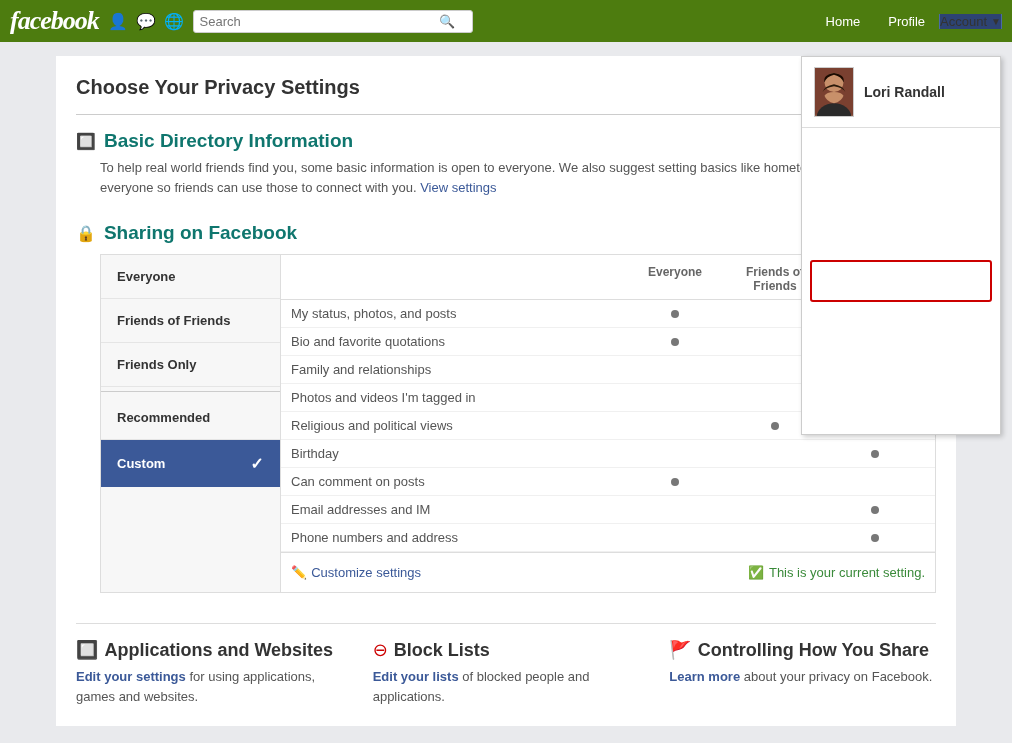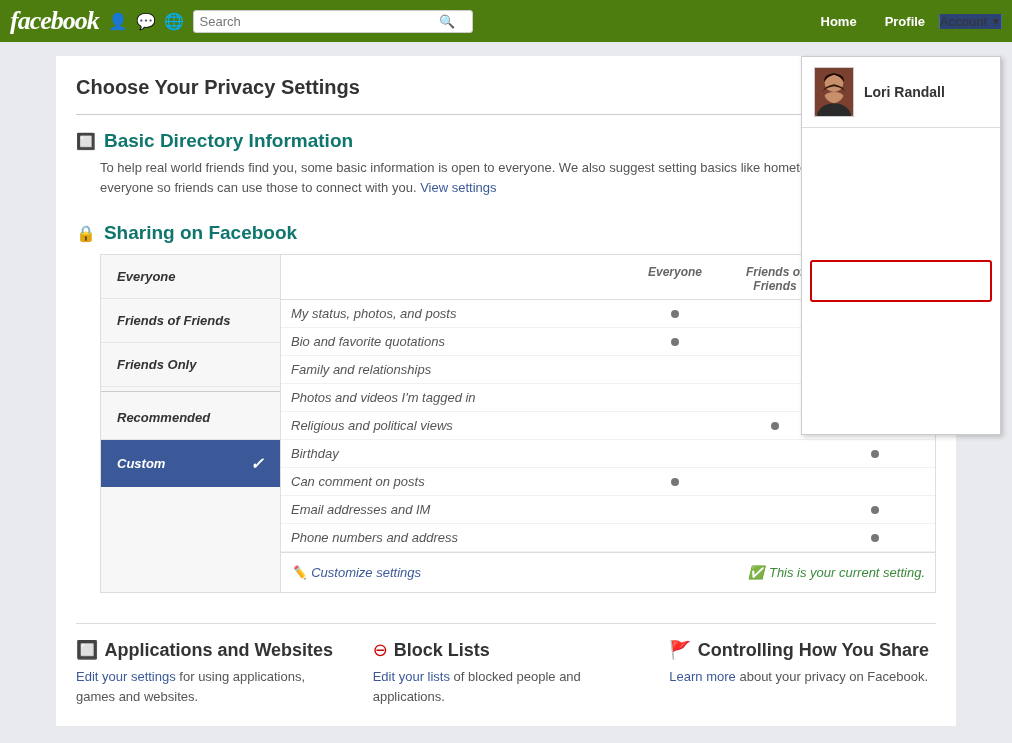--- a/index.html
+++ b/index.html
@@ -61,21 +61,21 @@
     #topnav .nav-right {
       margin-left: auto;
       display: flex;
       align-items: center;
       gap: 0;
     }
     #topnav .nav-right a {
       color: white;
       text-decoration: none;
       font-size: 13px;
-      font-weight: bold;
+      font-weight: normal;
       padding: 0 14px;
       height: 42px;
       display: flex;
       align-items: center;
     }
     #topnav .nav-right .account-btn {
       background: #2d4373;
       border-left: 1px solid #4a6aa5;
       border-right: 1px solid #4a6aa5;
       display: flex;
@@ -196,21 +196,20 @@
     
     .sharing-section .section-header {
       margin-bottom: 10px;
     }
 
     
     .privacy-table-container {
       display: flex;
       border: 1px solid #ddd;
       margin-left: 24px;
-      font-style: italic;
     }
 
     .privacy-sidebar {
       width: 180px;
       min-width: 180px;
       border-right: 1px solid #ddd;
       background: #f7f7f7;
     }
 
     .privacy-sidebar-item {
@@ -327,21 +326,21 @@
       color: #333;
     }
     .bottom-section-text {
       font-size: 13px;
       color: #555;
       line-height: 1.5;
     }
     .bottom-section-text a {
       color: #3b5998;
       text-decoration: none;
-      font-weight: normal;
+      font-weight: bold;
     }
 
     
     .avatar-svg {
       width: 40px;
       height: 50px;
     }
   </style>
 </head>
 <body>

